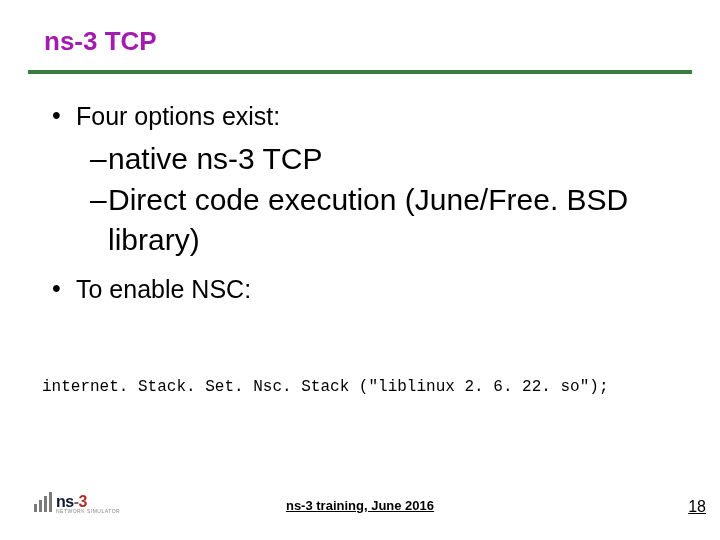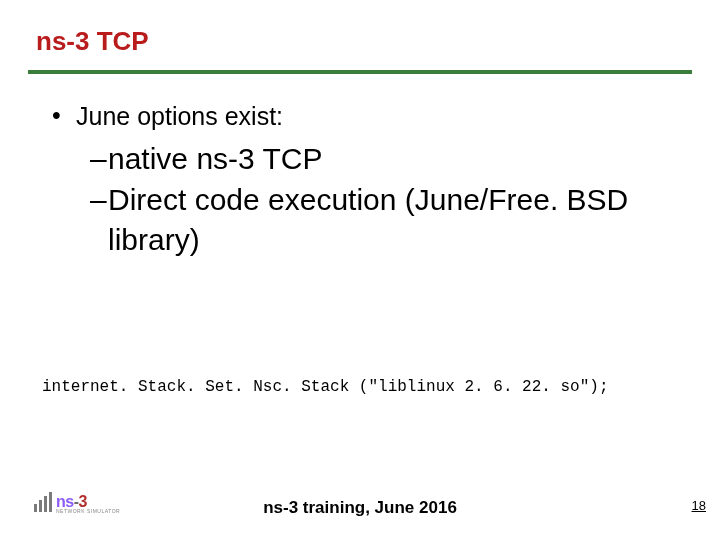--- a/index.html
+++ b/index.html
@@ -1,20 +1,20 @@
 <!DOCTYPE html>
 <html><head>
 <meta charset="utf-8">
 <style>
   * { box-sizing: border-box; margin: 0; padding: 0; }
   html, body { width: 720px; height: 540px; font-family: Arial, Helvetica, sans-serif; background: #fff; color: #000; }
   .slide { position: relative; width: 720px; height: 540px; }
   .title {
-    position: absolute; left: 36px; top: 26px;
-    font-size: 26px; font-weight: bold; color: #b91c1c;
+    position: absolute; left: 44px; top: 26px;
+    font-size: 26px; font-weight: bold; color: #a21caf;
   }
   .rule {
     position: absolute; left: 28px; top: 70px; width: 664px; height: 0;
     border-top: 4px solid #397d3a;
   }
   .body {
     position: absolute; left: 52px; top: 102px; width: 620px;
   }
   .lvl1 { list-style: none; }
   .lvl1 > li { padding-left: 24px; position: relative; font-size: 25px; margin-bottom: 6px; }
@@ -27,59 +27,62 @@
   .lvl2 > li::before {
     content: "–"; position: absolute; left: 0; top: 0;
   }
   .code-line {
     position: absolute; left: 42px; top: 378px;
     font-family: "Courier New", Courier, monospace;
     font-size: 16px; white-space: pre;
   }
   .footer-text {
     position: absolute; left: 0; width: 720px; top: 498px;
-    text-align: center; font-size: 17px; font-weight: bold;
+    text-align: center; font-size: 13px; font-weight: bold; text-decoration: underline;
   }
   .page-num {
     position: absolute; right: 14px; top: 498px;
-    font-size: 13px;
+    font-size: 16px;
     text-decoration: underline;
   }
   .logo {
     position: absolute; left: 34px; top: 486px; width: 92px; height: 32px;
     display: flex; align-items: center;
   }
   .logo-bars { display: inline-flex; align-items: flex-end; height: 20px; margin-right: 2px; }
   .logo-bars span { display: inline-block; width: 3px; margin-right: 2px; background: #7a7a7a; }
   .logo-bars span:nth-child(1){ height: 8px; }
   .logo-bars span:nth-child(2){ height: 12px; }
   .logo-bars span:nth-child(3){ height: 16px; }
   .logo-bars span:nth-child(4){ height: 20px; }
   .logo-text { font-weight: bold; font-size: 16px; letter-spacing: -0.5px; }
-  .logo-text .n  { color: #8b5cf6; }
+  .logo-text .n  { color: #0f172a; }
   .logo-text .d  { color: #6e6e6e; }
   .logo-text .three { color: #b32d2d; }
   .logo-sub { position: absolute; left: 22px; top: 22px; font-size: 5px; letter-spacing: 0.5px; color: #888; }
 </style>
 </head>
 <body>
 
 <div class="slide">
 
   <div class="title">ns-3 TCP</div>
   <div class="rule"></div>
 
   <div class="body">
     <ul class="lvl1">
       <li>
-        <span>June options exist:</span>
+        <span>Four options exist:</span>
         <ul class="lvl2">
           <li><span>native ns-3 TCP</span></li>
           <li><span>Direct code execution (June/Free. BSD library)</span></li>
         </ul>
+      </li>
+      <li>
+        <span>To enable NSC:</span>
       </li>
     </ul>
   </div>
 
   <div class="code-line">internet. Stack. Set. Nsc. Stack ("liblinux 2. 6. 22. so");</div>
 
   <div class="logo">
     <span class="logo-bars">
       <span></span>
         <span></span>

